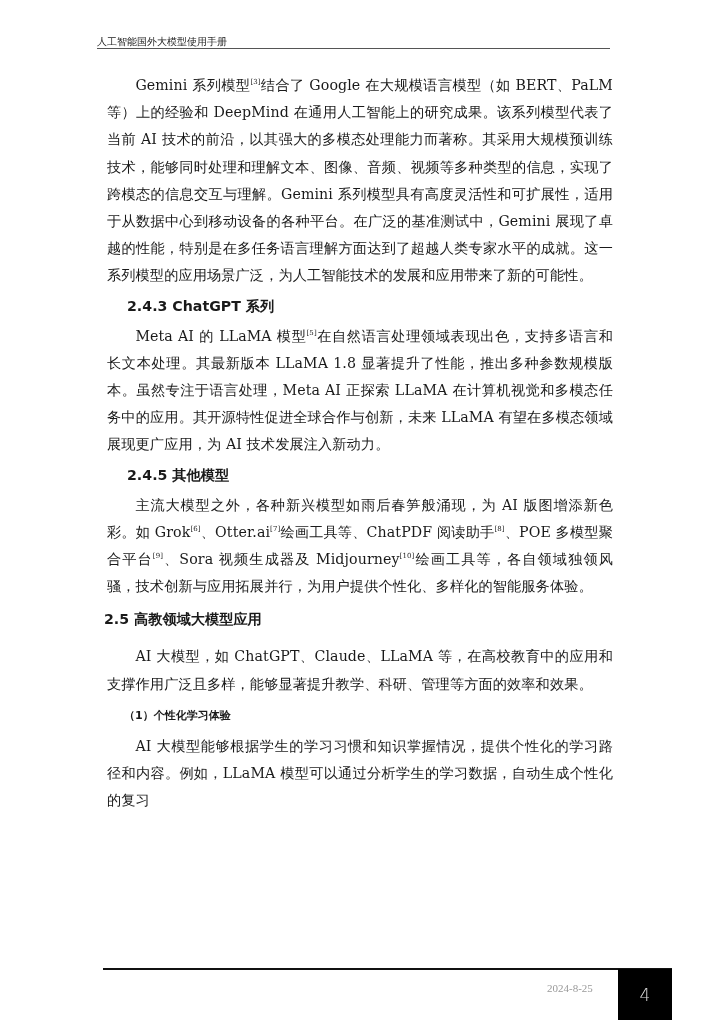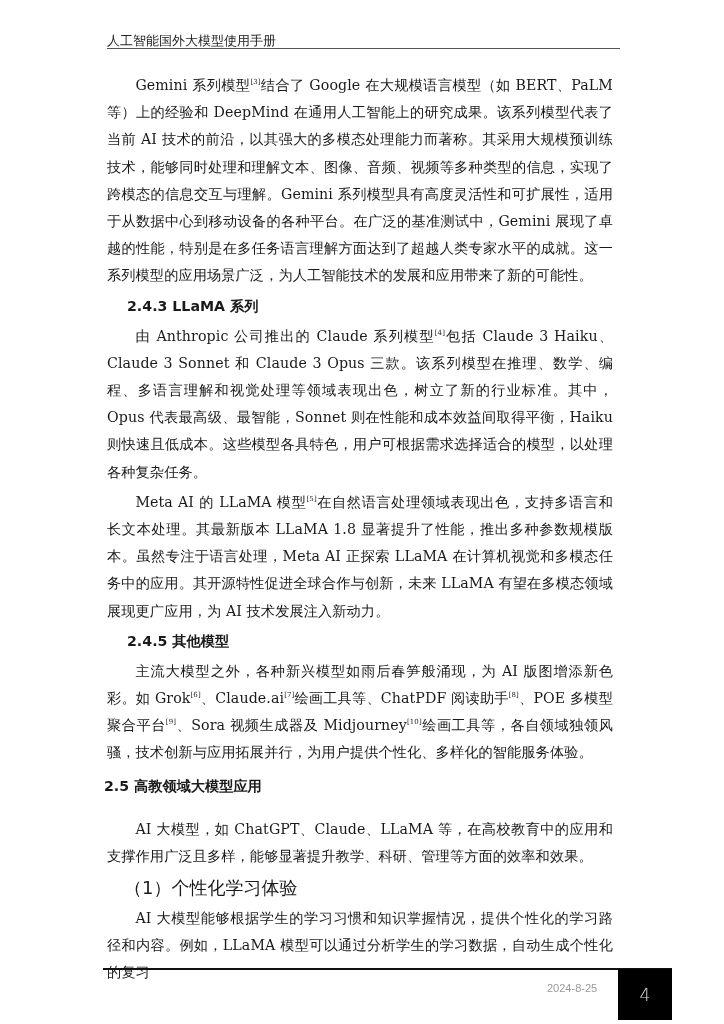--- a/index.html
+++ b/index.html
@@ -1,51 +1,50 @@
 <!DOCTYPE html>
 <html><head>
 <meta charset="utf-8">
 <style>
   html, body { margin:0; padding:0; background:#ffffff; }
   body { width:724px; height:1024px; position:relative; overflow:hidden;
          font-family:"DejaVu Serif","Liberation Serif",serif; color:#1a1a1a; }
-  .header { position:absolute; left:107px; top:36px; width:513px; height:12px;
-            border-bottom:1px solid #555; font-family:Liberation Mono, monospace;
-            font-size:13px; line-height:11px; color:#222; }
+  .header { position:absolute; left:97px; top:36px; width:513px; height:12px;
+            border-bottom:1px solid #555; font-family:Liberation Sans, sans-serif;
+            font-size:10px; line-height:11px; color:#222; }
   .content { position:absolute; left:104px; top:69px; width:512px; }
   .para { font-size:14.2px; line-height:27.2px; text-align:justify; text-indent:28.4px; margin:3px; letter-spacing:0.1px; }
   .h3 { font-size:14.2px; font-weight:bold; line-height:27px; margin:2px 0 3px 0; padding-left:23px;
         font-family:"DejaVu Sans","Liberation Sans",sans-serif; }
-  .h2 { font-size:14.2px; font-weight:bold; line-height:27px; margin:6px 0 16px 0;
+  .h2 { font-size:14.2px; font-weight:bold; line-height:27px; margin:6px 0 10px 0;
         font-family:"DejaVu Sans","Liberation Sans",sans-serif; }
-  .h4 { font-size:18px; font-weight:normal; line-height:27px; margin:4px 0 4px 0; padding-left:20px;
+  .h4 { font-size:11px; font-weight:bold; line-height:27px; margin:4px 0 4px 0; padding-left:20px;
         font-family:"DejaVu Sans","Liberation Sans",sans-serif; }
   sup { font-size:7px; vertical-align:6px; line-height:0; }
   .footer-line { position:absolute; left:103px; top:968px; width:569px; height:2px; background:#111; }
-  .footer-date { position:absolute; left:547px; top:982px; font-family:Liberation Sans, sans-serif;
+  .footer-date { position:absolute; left:547px; top:982px; font-family:Liberation Serif, serif;
                  font-size:11px; color:#999; }
   .page-box { position:absolute; left:618px; top:969px; width:54px; height:51px; background:#000; }
   .page-num { position:absolute; left:0; right:0; top:16px; text-align:center; color:#ddd;
               font-family:"DejaVu Sans","Liberation Sans",sans-serif; font-size:17px; font-weight:200; }
 </style>
 </head>
 <body>
 
 <div class="header">人工智能国外大模型使用手册</div>
 
 <div class="content">
   <p class="para"><span>Gemini 系列模型</span><sup>[3]</sup><span>结合了 Google 在大规模语言模型（如 BERT、PaLM 等）上的经验和 DeepMind 在通用人工智能上的研究成果。该系列模型代表了当前 AI 技术的前沿，以其强大的多模态处理能力而著称。其采用大规模预训练技术，能够同时处理和理解文本、图像、音频、视频等多种类型的信息，实现了跨模态的信息交互与理解。Gemini 系列模型具有高度灵活性和可扩展性，适用于从数据中心到移动设备的各种平台。在广泛的基准测试中，Gemini 展现了卓越的性能，特别是在多任务语言理解方面达到了超越人类专家水平的成就。这一系列模型的应用场景广泛，为人工智能技术的发展和应用带来了新的可能性。</span></p>
 
-  <div class="h3">2.4.3 LLaMA 系列</div>
-  <p class="para"><span>由 Anthropic 公司推出的 Claude 系列模型</span><sup>[4]</sup><span>包括 Claude 3 Haiku、Claude 3 Sonnet 和 Claude 3 Opus 三款。该系列模型在推理、数学、编程、多语言理解和视觉处理等领域表现出色，树立了新的行业标准。其中，Opus 代表最高级、最智能，Sonnet 则在性能和成本效益间取得平衡，Haiku 则快速且低成本。这些模型各具特色，用户可根据需求选择适合的模型，以处理各种复杂任务。</span></p>
+  <div class="h3">2.4.3 ChatGPT 系列</div>
 
   <p class="para"><span>Meta AI 的 LLaMA 模型</span><sup>[5]</sup><span>在自然语言处理领域表现出色，支持多语言和长文本处理。其最新版本 LLaMA  1.8 显著提升了性能，推出多种参数规模版本。虽然专注于语言处理，Meta AI 正探索 LLaMA 在计算机视觉和多模态任务中的应用。其开源特性促进全球合作与创新，未来 LLaMA 有望在多模态领域展现更广应用，为 AI 技术发展注入新动力。</span></p>
 
   <div class="h3">2.4.5 其他模型</div>
-  <p class="para"><span>主流大模型之外，各种新兴模型如雨后春笋般涌现，为 AI 版图增添新色彩。如 Grok</span><sup>[6]</sup><span>、Claude.ai</span><sup>[7]</sup><span>绘画工具等、ChatPDF 阅读助手</span><sup>[8]</sup><span>、POE 多模型聚合平台</span><sup>[9]</sup><span>、Sora 视频生成器及 Midjourney</span><sup>[10]</sup><span>绘画工具等，各自领域独领风骚，技术创新与应用拓展并行，为用户提供个性化、多样化的智能服务体验。</span></p>
+  <p class="para"><span>主流大模型之外，各种新兴模型如雨后春笋般涌现，为 AI 版图增添新色彩。如 Grok</span><sup>[6]</sup><span>、Otter.ai</span><sup>[7]</sup><span>绘画工具等、ChatPDF 阅读助手</span><sup>[8]</sup><span>、POE 多模型聚合平台</span><sup>[9]</sup><span>、Sora 视频生成器及 Midjourney</span><sup>[10]</sup><span>绘画工具等，各自领域独领风骚，技术创新与应用拓展并行，为用户提供个性化、多样化的智能服务体验。</span></p>
 
   <div class="h2">2.5 高教领域大模型应用</div>
   <p class="para">AI 大模型，如 ChatGPT、Claude、LLaMA 等，在高校教育中的应用和支撑作用广泛且多样，能够显著提升教学、科研、管理等方面的效率和效果。</p>
 
   <div class="h4">（1）个性化学习体验</div>
   <p class="para">AI 大模型能够根据学生的学习习惯和知识掌握情况，提供个性化的学习路径和内容。例如，LLaMA 模型可以通过分析学生的学习数据，自动生成个性化的复习</p>
 </div>
 
 <div class="footer-line"></div>
 <div class="footer-date">2024-8-25</div>

